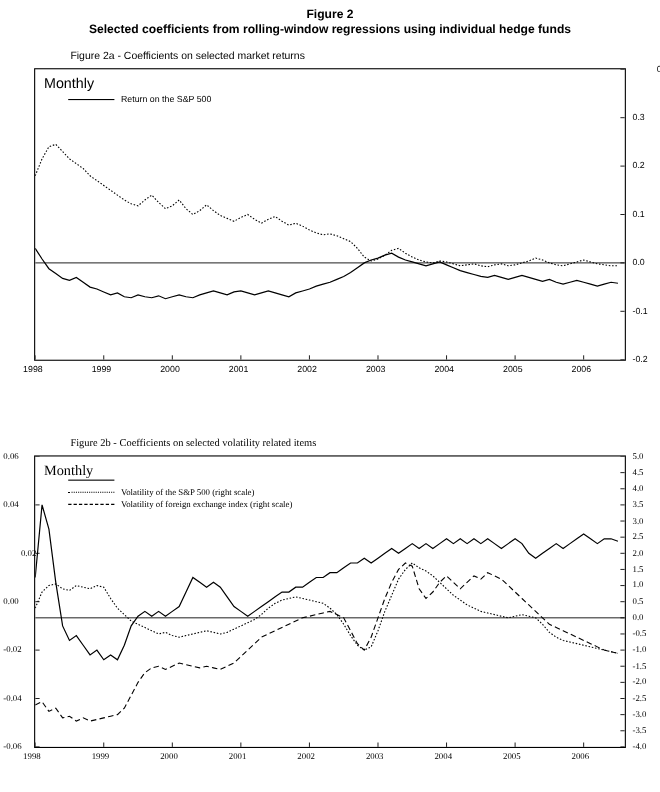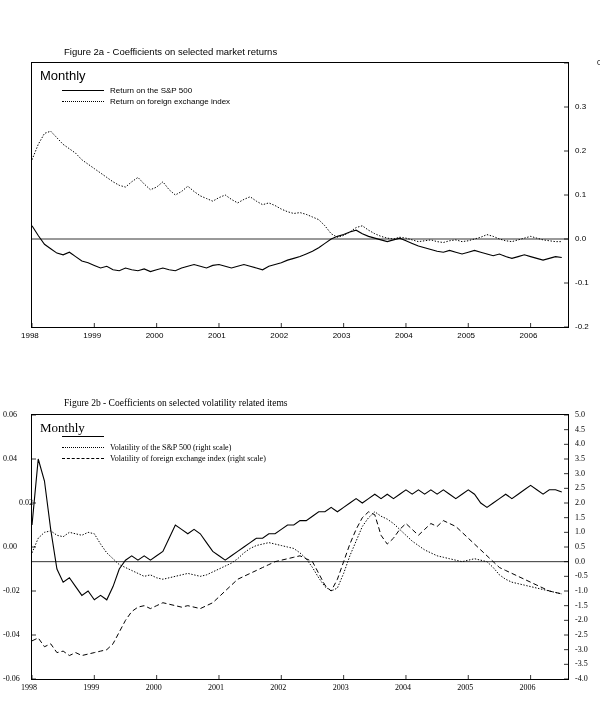--- a/index.html
+++ b/index.html
@@ -40,20 +40,24 @@
   .tick-label{position:absolute;font-size:8px;white-space:nowrap;}
   .x-label{position:absolute;font-size:8px;white-space:nowrap;}
 
   svg{display:block;}
 </style>
 </head>
 <body>
 
 <div class="page">
 
+  <div id="title-block">
+    <div class="fig-title">Figure 2</div>
+    <div class="fig-title">Selected coefficients from rolling-window regressions using individual hedge funds</div>
+  </div>
 
   <div class="panel" style="top:46px;height:300px;">
     <div class="panel-title" style="left:31px;top:0px;">Figure 2a - Coefficients on selected market returns</div>
 
     <div class="plot-box" id="plotA" style="left:31px;top:16px;width:538px;height:266px;">
       <svg id="svgA" width="536" height="264" viewBox="0 0 536 264">
           <line x1="0" x2="536" y1="176.00" y2="176.00" stroke="#000" stroke-width="0.8"></line>
           <path d="M0.00 162.80 L6.23 172.48 L12.47 181.28 L18.70 185.68 L24.93 190.08 L31.16 191.84 L37.40 189.20 L43.63 193.60 L49.86 198.00 L56.09 199.76 L62.33 202.40 L68.56 205.04 L74.79 203.28 L81.02 206.80 L87.26 207.68 L93.49 205.04 L99.72 206.80 L105.95 207.68 L112.19 205.92 L118.42 208.56 L124.65 206.80 L130.88 205.04 L137.12 206.80 L143.35 207.68 L149.58 205.04 L155.81 203.28 L162.05 201.52 L168.28 203.28 L174.51 205.04 L180.74 202.40 L186.98 201.52 L193.21 203.28 L199.44 205.04 L205.67 203.28 L211.91 201.52 L218.14 203.28 L224.37 205.04 L230.60 206.80 L236.84 203.28 L243.07 201.52 L249.30 199.76 L255.53 197.12 L261.77 195.36 L268.00 193.60 L274.23 190.96 L280.47 188.32 L286.70 184.80 L292.93 180.40 L299.16 176.00 L305.40 173.36 L311.63 171.60 L317.86 168.96 L324.09 167.20 L330.33 170.72 L336.56 173.36 L342.79 175.12 L349.02 176.88 L355.26 178.64 L361.49 176.88 L367.72 175.12 L373.95 177.76 L380.19 180.40 L386.42 183.04 L392.65 184.80 L398.88 186.56 L405.12 188.32 L411.35 189.20 L417.58 187.44 L423.81 189.20 L430.05 190.96 L436.28 189.20 L442.51 187.44 L448.74 189.20 L454.98 190.96 L461.21 192.72 L467.44 190.96 L473.67 193.60 L479.91 195.36 L486.14 193.60 L492.37 191.84 L498.60 193.60 L504.84 195.36 L511.07 197.12 L517.30 195.36 L523.53 193.60 L529.77 194.48" fill="none" stroke="#000" stroke-width="1.1"></path>
           <path d="M0.00 96.80 L6.23 81.40 L12.47 70.40 L18.70 68.20 L24.93 74.80 L31.16 81.40 L37.40 85.80 L43.63 90.20 L49.86 96.80 L56.09 101.20 L62.33 105.60 L68.56 110.00 L74.79 114.40 L81.02 118.80 L87.26 122.32 L93.49 124.08 L99.72 118.80 L105.95 114.40 L112.19 121.00 L118.42 126.72 L124.65 124.08 L130.88 118.80 L137.12 126.72 L143.35 132.00 L149.58 128.48 L155.81 123.20 L162.05 128.48 L168.28 132.88 L174.51 135.52 L180.74 138.16 L186.98 134.64 L193.21 132.00 L199.44 136.40 L205.67 139.92 L211.91 136.40 L218.14 133.76 L224.37 138.16 L230.60 141.68 L236.84 139.92 L243.07 142.56 L249.30 146.08 L255.53 148.72 L261.77 150.48 L268.00 149.60 L274.23 151.36 L280.47 154.00 L286.70 156.64 L292.93 162.80 L299.16 170.72 L305.40 174.24 L311.63 172.48 L317.86 168.96 L324.09 164.56 L330.33 162.80 L336.56 167.20 L342.79 170.72 L349.02 173.36 L355.26 175.12 L361.49 176.00 L367.72 174.24 L373.95 175.12 L380.19 176.88 L386.42 178.64 L392.65 177.76 L398.88 176.88 L405.12 178.64 L411.35 179.52 L417.58 177.76 L423.81 176.88 L430.05 178.64 L436.28 177.76 L442.51 176.00 L448.74 174.24 L454.98 171.60 L461.21 173.36 L467.44 176.00 L473.67 177.76 L479.91 178.64 L486.14 176.88 L492.37 175.12 L498.60 173.36 L504.84 175.12 L511.07 176.88 L517.30 177.76 L523.53 178.64 L529.77 178.64" fill="none" stroke="#000" stroke-width="1" stroke-dasharray="1.4,1.6"></path>
           <line x1="0" x2="0" y1="264" y2="260" stroke="#000" stroke-width="0.8"></line>
@@ -76,26 +80,20 @@
     </div>
 
     <div class="unit-label" style="left:40px;top:22px;">Monthly</div>
 
     <div class="legend" style="left:62px;top:39px;">
       <div class="legend-row">
         <span class="legend-key k-solid">
             <i></i>
           </span>
         <span class="legend-text">Return on the S&amp;P 500</span>
-      </div>
-      <div class="legend-row">
-        <span class="legend-key k-dotted">
-            <i></i>
-          </span>
-        <span class="legend-text">Return on foreign exchange index</span>
       </div>
     </div>
 
     <div id="ticksA-right">
         <div class="tick-label" style="left: 597px; top: 12px;">0.4</div>
         <div class="tick-label" style="left: 575px; top: 56px;">0.3</div>
         <div class="tick-label" style="left: 575px; top: 100px;">0.2</div>
         <div class="tick-label" style="left: 575px; top: 144px;">0.1</div>
         <div class="tick-label" style="left: 575px; top: 188px;">0.0</div>
         <div class="tick-label" style="left: 575px; top: 232px;">-0.1</div>

